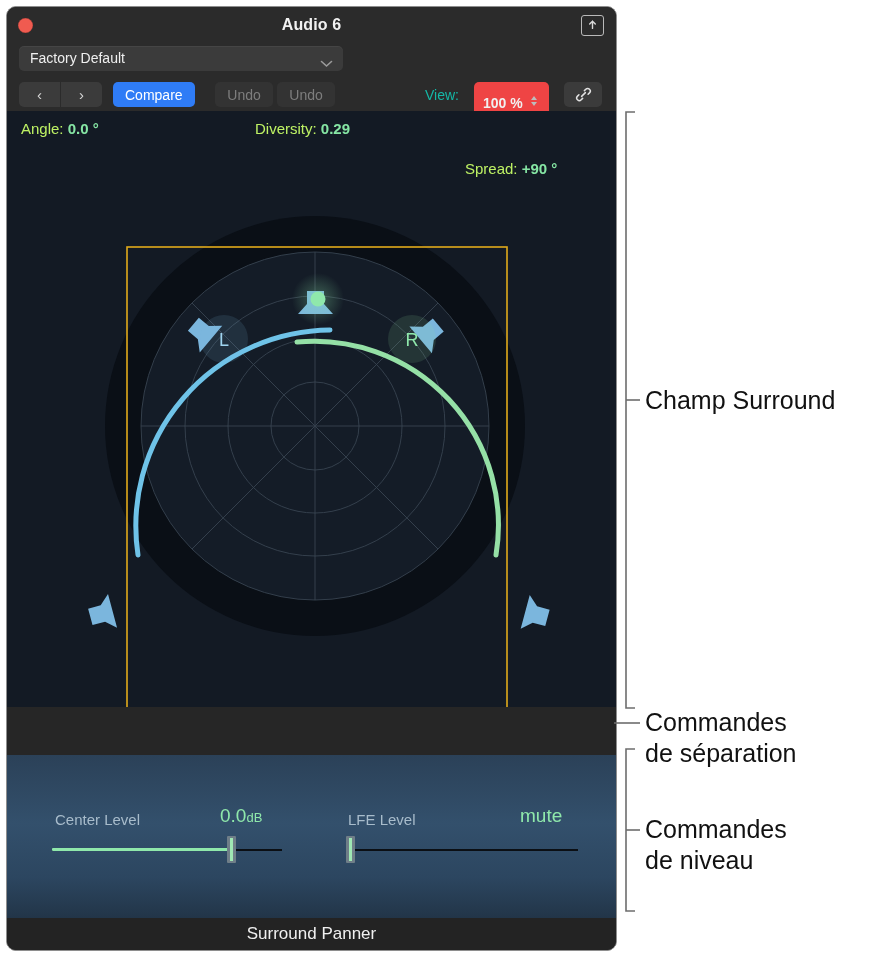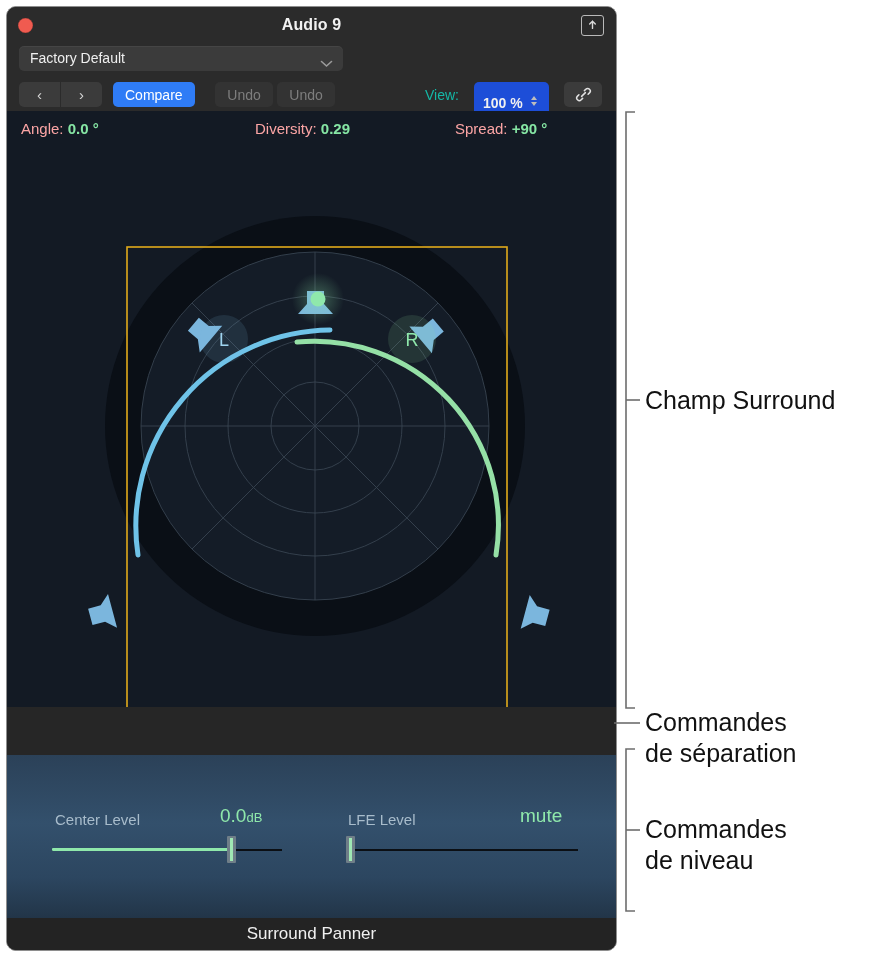--- a/index.html
+++ b/index.html
@@ -35,36 +35,36 @@
        color:#d6d6d6;font-size:15px;border-right:1px solid #2b2b2b;}
   .seg:last-child{border-right:none;}
   #compare-btn{position:absolute;left:94px;top:0;height:25px;padding:0 12px;border-radius:5px;
                background:#2f7cf6;color:#fff;font-size:14px;display:flex;align-items:center;justify-content:center;}
   #undo-btn{position:absolute;left:196px;top:0;height:25px;width:58px;border-radius:5px;background:#333333;
             color:#7e7e7e;font-size:14px;display:flex;align-items:center;justify-content:center;}
   #redo-btn{position:absolute;left:258px;top:0;height:25px;width:58px;border-radius:5px;background:#333333;
             color:#7e7e7e;font-size:14px;display:flex;align-items:center;justify-content:center;}
 
   #view-label{position:absolute;left:418px;top:80px;color:#14b8a6;font-size:14px;}
-  #view-stepper{position:absolute;left:467px;top:75px;width:75px;height:42px;border-radius:5px;background:#1d4ed8;
+  #view-stepper{position:absolute;left:467px;top:75px;width:75px;height:42px;border-radius:5px;background:#ef4444;
                 display:flex;align-items:center;}
   #view-stepper .val{color:#f0f0f0;font-size:14px;font-weight:bold;margin-left:9px;}
   #view-stepper .arrows{margin-left:6px;}
   #link-btn{position:absolute;left:557px;top:75px;width:38px;height:25px;border-radius:5px;background:#3b3b3b;
             display:flex;align-items:center;justify-content:center;}
 
   
   #surround-field{position:absolute;left:0;top:104px;width:609px;height:596px;background:#131a24;overflow:hidden;}
   #param-row{position:absolute;left:0;top:0;width:100%;height:36px;}
   .pv{position:absolute;top:9px;font-size:15px;white-space:nowrap;}
-  .pv .k{color:#fca5a5;}
+  .pv .k{color:#bef264;}
   .pv .v{color:#86e6a4;font-weight:bold;}
   #p-angle{left:14px;}
   #p-diversity{left:248px;}
-  #p-spread{left:448px;}
+  #p-spread{left:458px;margin-top:40px;}
 
   #field-svg{position:absolute;left:0;top:0;}
 
   
   #separation-row{position:absolute;left:0;top:700px;width:609px;height:48px;background:#101722;}
   #power-icon{position:absolute;left:20px;top:13px;}
   #sep-title{position:absolute;left:50px;top:9px;color:#cfe0ea;font-size:22px;letter-spacing:.6px;}
   .sv{position:absolute;top:15px;font-size:15px;white-space:nowrap;}
   .sv .k{color:#5d6b77;}
   .sv .v{color:#e8a81c;font-weight:bold;}
@@ -92,21 +92,21 @@
   .anno-label{position:absolute;color:#111;font-size:25px;line-height:31px;white-space:pre;}
   #anno-svg{position:absolute;left:0;top:0;pointer-events:none;}
 </style>
 </head>
 <body>
 
 <div id="plugin-window">
 
   <div id="header">
     <div id="close-dot"></div>
-    <div id="win-title">Audio 9</div>
+    <div id="win-title">Audio 6</div>
 
     <div id="export-btn">
       <svg width="13" height="13" viewBox="0 0 13 13">
         <path d="M6.5 2.2 L6.5 9.4 M6.5 2.2 L3.7 5.1 M6.5 2.2 L9.3 5.1" stroke="#d8d8d8" stroke-width="1.4" fill="none" stroke-linecap="round"></path>
       </svg>
     </div>
 
     <div id="preset-menu">
       <div class="label">Factory Default</div>
       <span class="chev">

